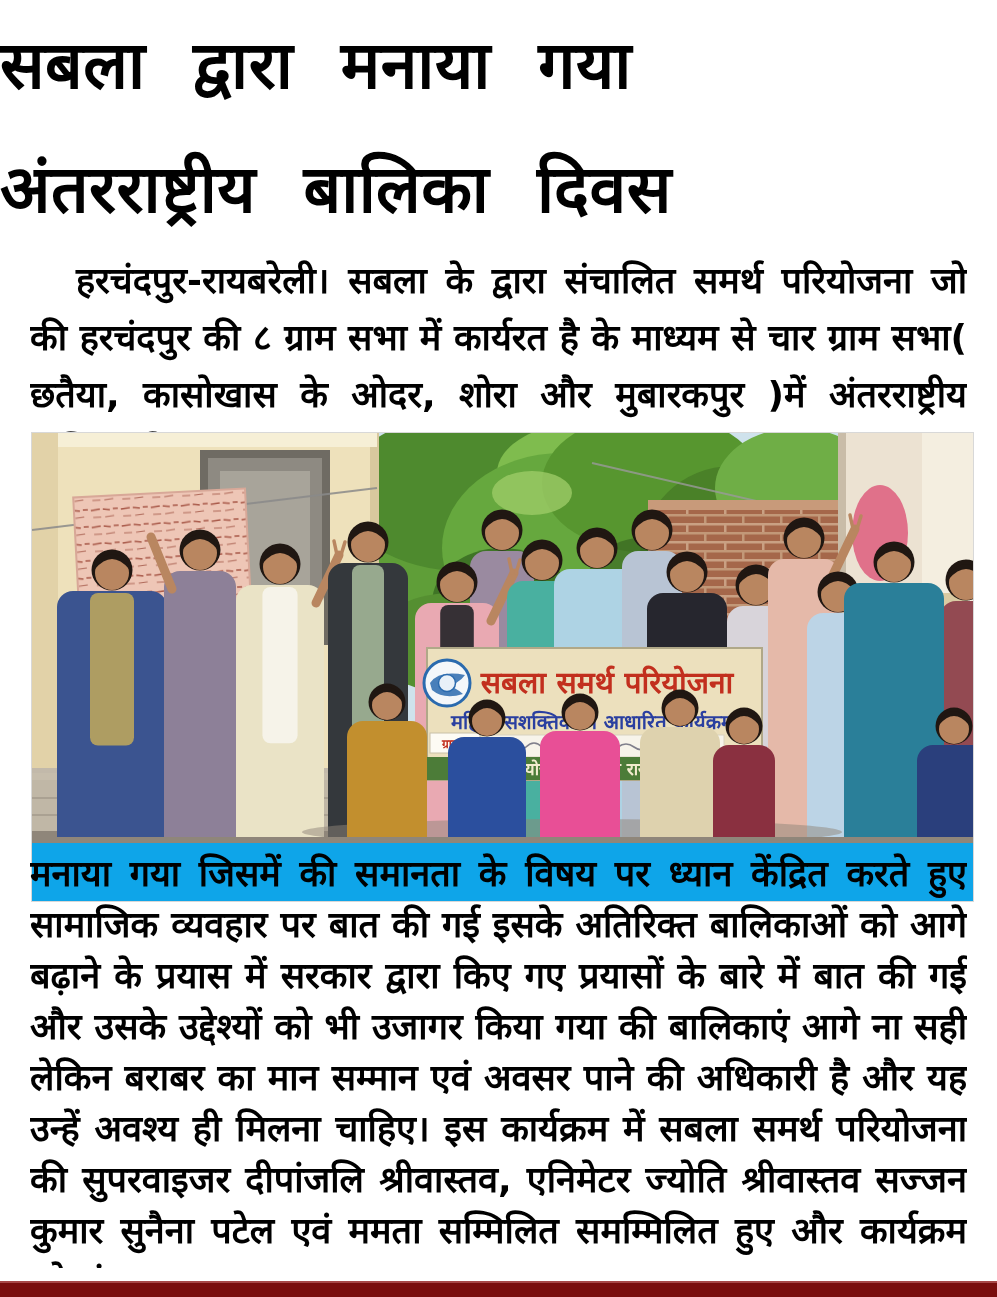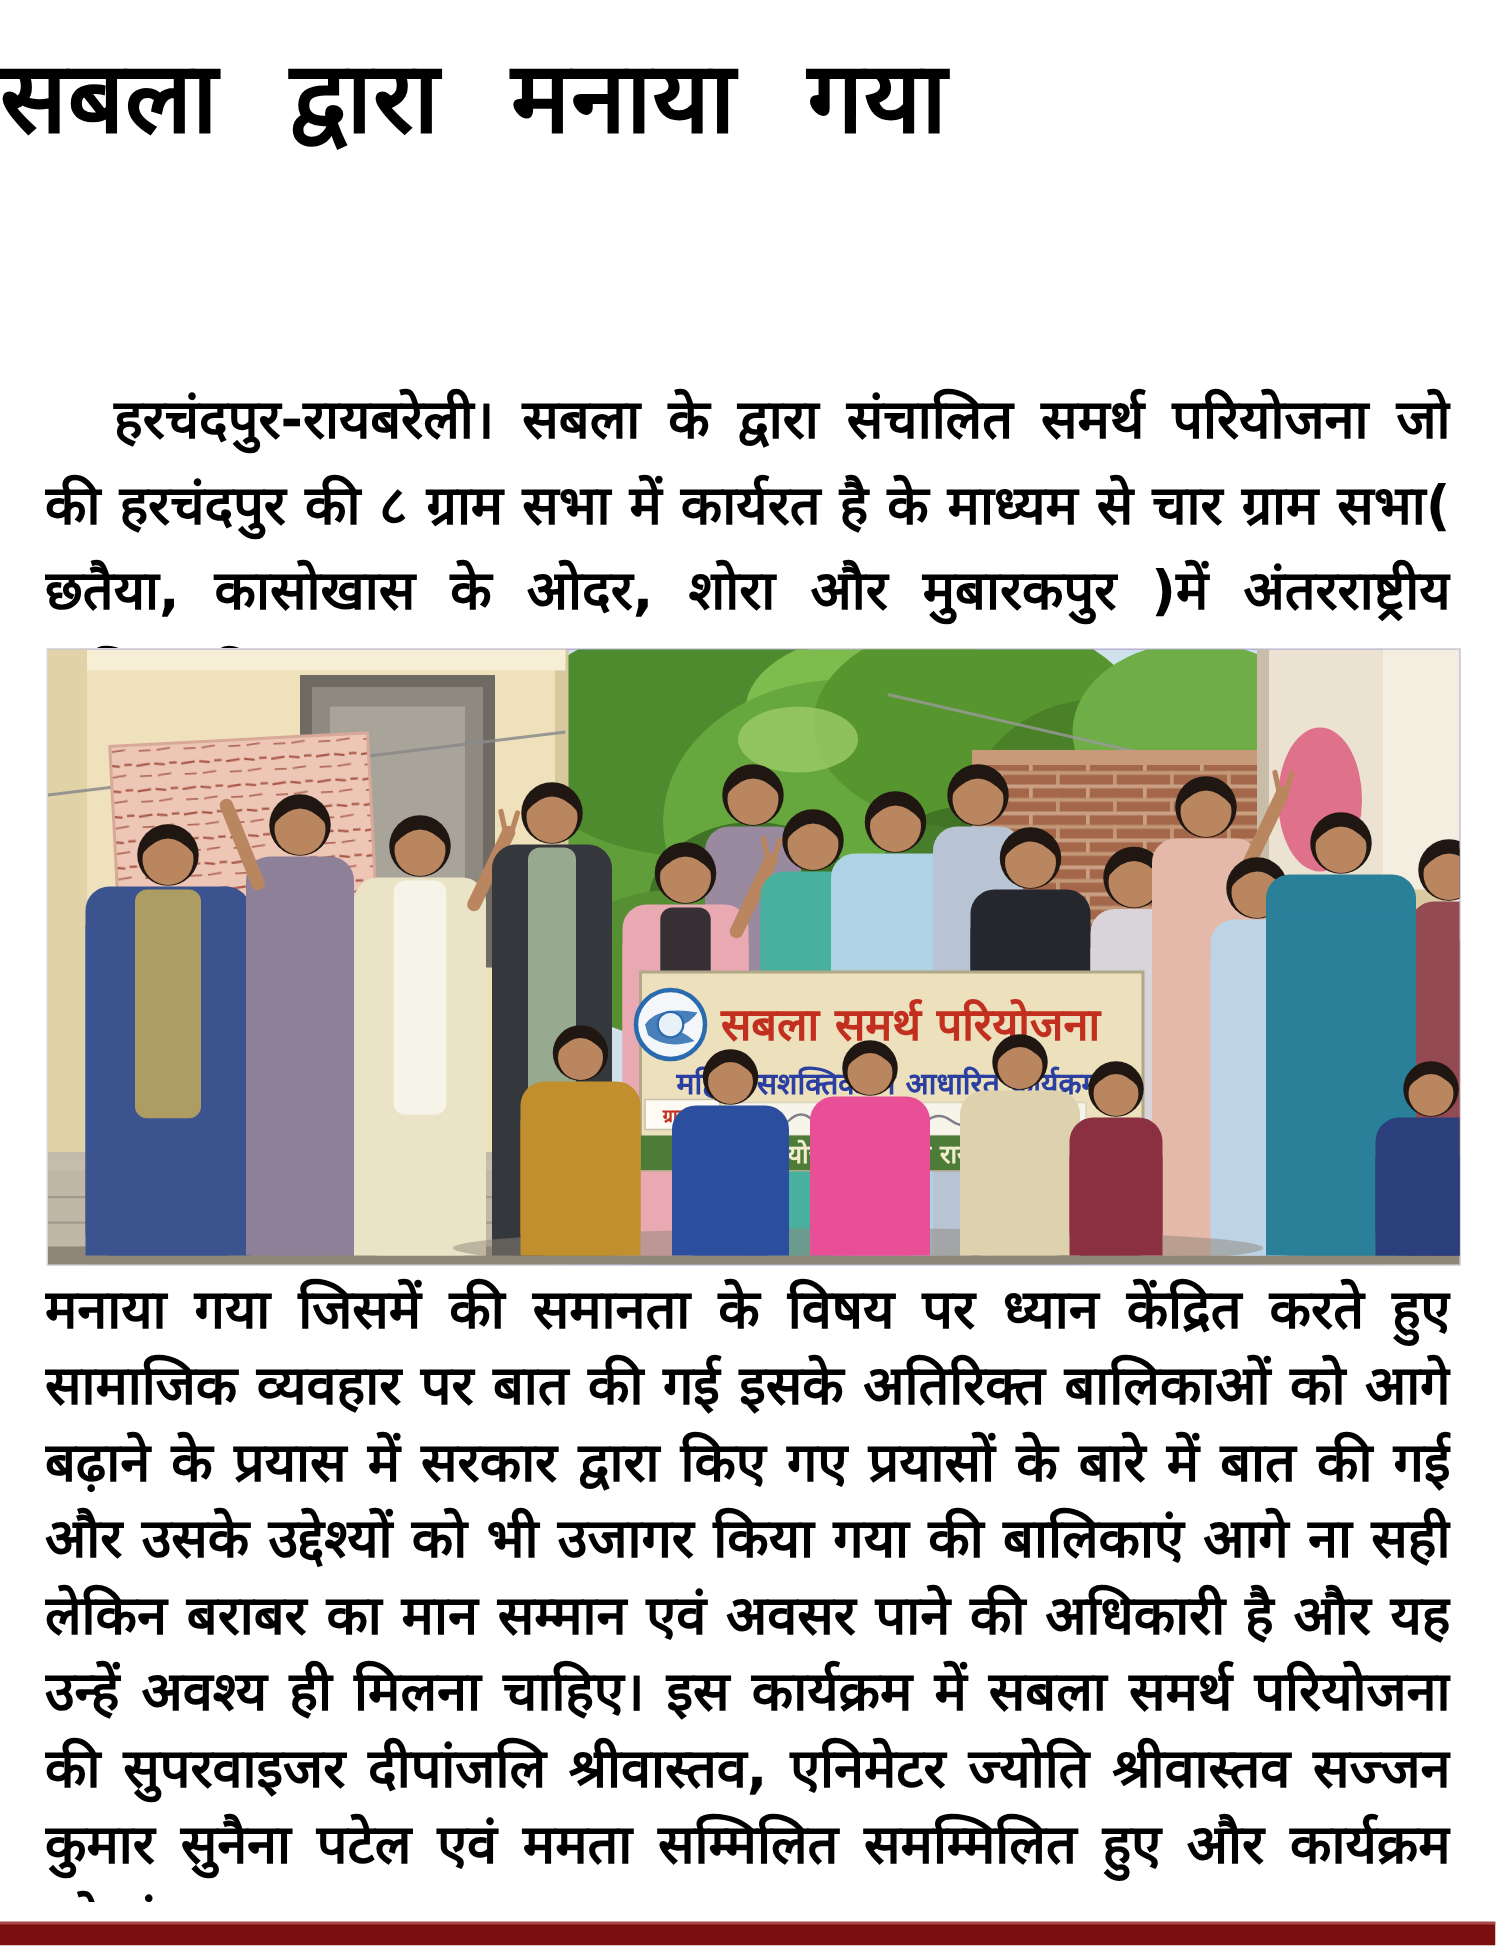--- a/index.html
+++ b/index.html
@@ -16,34 +16,35 @@
     white-space:nowrap;
   }
   .para{
     position:absolute;left:30px;right:30px;
     font-size:36px;font-weight:bold;text-align:justify;
     text-justify:inter-word;overflow:hidden;
   }
   .para1{top:252px;line-height:57px;height:180px;text-indent:46px;}
   .para2{top:848px;line-height:51px;height:420px;}
   .photo-wrap{
-    position:absolute;left:32px;top:433px;width:941px;height:410px;
-    background:#8b5cf6;box-shadow:0 0 0 1px #d8d8d8;
+    position:absolute;left:32px;top:433px;width:941px;height:468px;
+    background:#0ea5e9;box-shadow:0 0 0 1px #d8d8d8;
   }
   .photo-wrap svg{display:block;width:941px;height:410px;}
   .footer-bar{
     position:absolute;left:0;top:1281px;width:997px;height:16px;
   }
   .footer-bar svg{display:block;width:997px;height:16px;}
 </style>
 </head>
 <body>
 
 <div class="headline">
   <div>सबला द्वारा मनाया गया</div>
+  <div>अंतरराष्ट्रीय बालिका दिवस</div>
 </div>
 
 <div class="para para1">हरचंदपुर-रायबरेली। सबला के द्वारा संचालित समर्थ परियोजना जो की हरचंदपुर की ८ ग्राम सभा में कार्यरत है के माध्यम से चार ग्राम सभा( छतैया, कासोखास के ओदर, शोरा और मुबारकपुर )में अंतरराष्ट्रीय बालिका दिवस</div>
 
 <div class="photo-wrap" role="img" aria-label="Group of women and girls giving victory signs around a Sabla Samarth Pariyojana banner outside a village house with trees and a brick wall">
   <svg viewBox="0 0 941 410">
     <defs>
       <pattern id="bricks" width="38" height="18" patternUnits="userSpaceOnUse">
         <rect width="38" height="18" fill="#a5674a"></rect>
         <rect width="38" height="2.5" y="0" fill="#c9a083"></rect>

